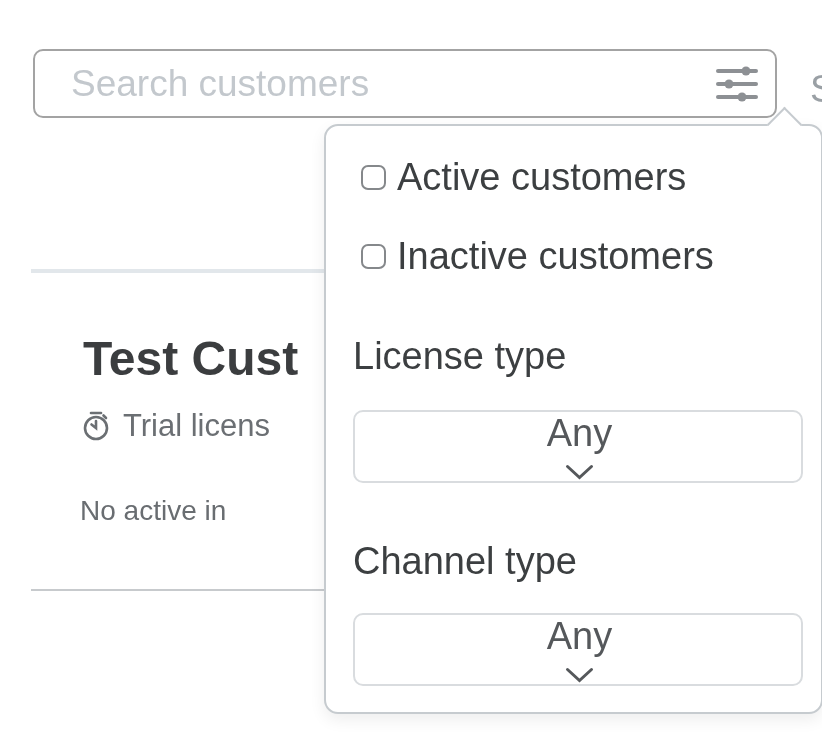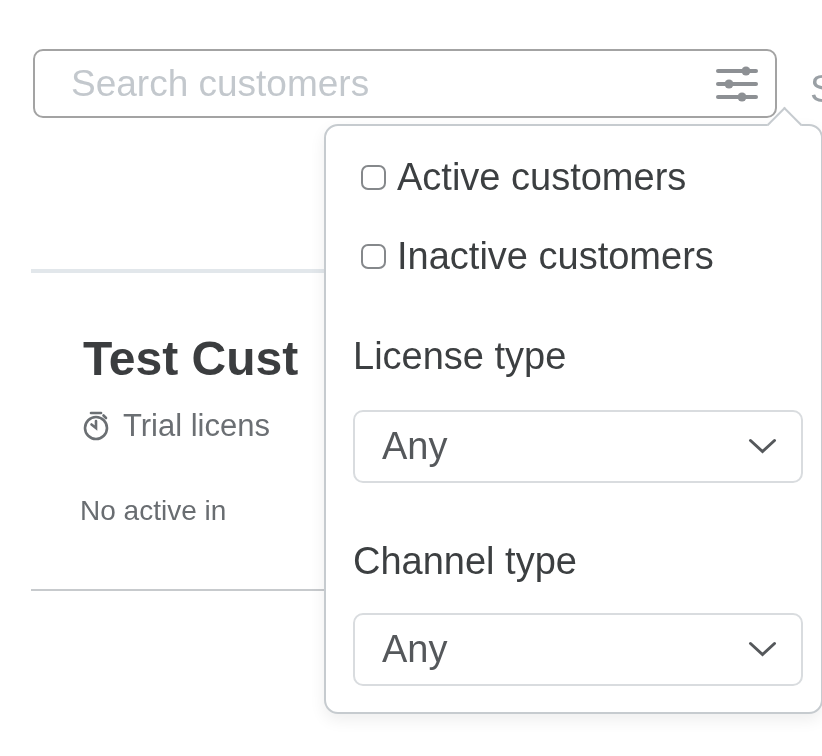--- a/index.html
+++ b/index.html
@@ -48,21 +48,21 @@
   .chk-box { width:25px; height:25px; border:2.5px solid #85888b; border-radius:7px;
              background:#fff; flex:0 0 auto; }
   .chk-label { font-size:38px; color:#3c3f41; margin-left:11px; }
   .sec-label { position:absolute; left:27px; font-size:38px; color:#3c3f41;
                white-space:nowrap; }
   .sec-label.l1 { top:209px; }
   .sec-label.l2 { top:414px; }
   .select { position:absolute; left:27px; width:450px; height:73px;
             border:2px solid #d9dcdf; border-radius:10px; background:#fff;
             display:flex; align-items:center; justify-content:space-between;
-            padding:0 24px 0 27px; cursor:pointer; }
+            padding:0 24px 0 27px; cursor:pointer;flex-direction:column; }
   .select.s1 { top:284px; }
   .select.s2 { top:487px; }
   .select .val { font-size:38px; color:#55585b; }
   .select .chev { color:#55585b; display:flex; }
 
   svg { display:block; }
 </style>
 </head>
 <body>
 

